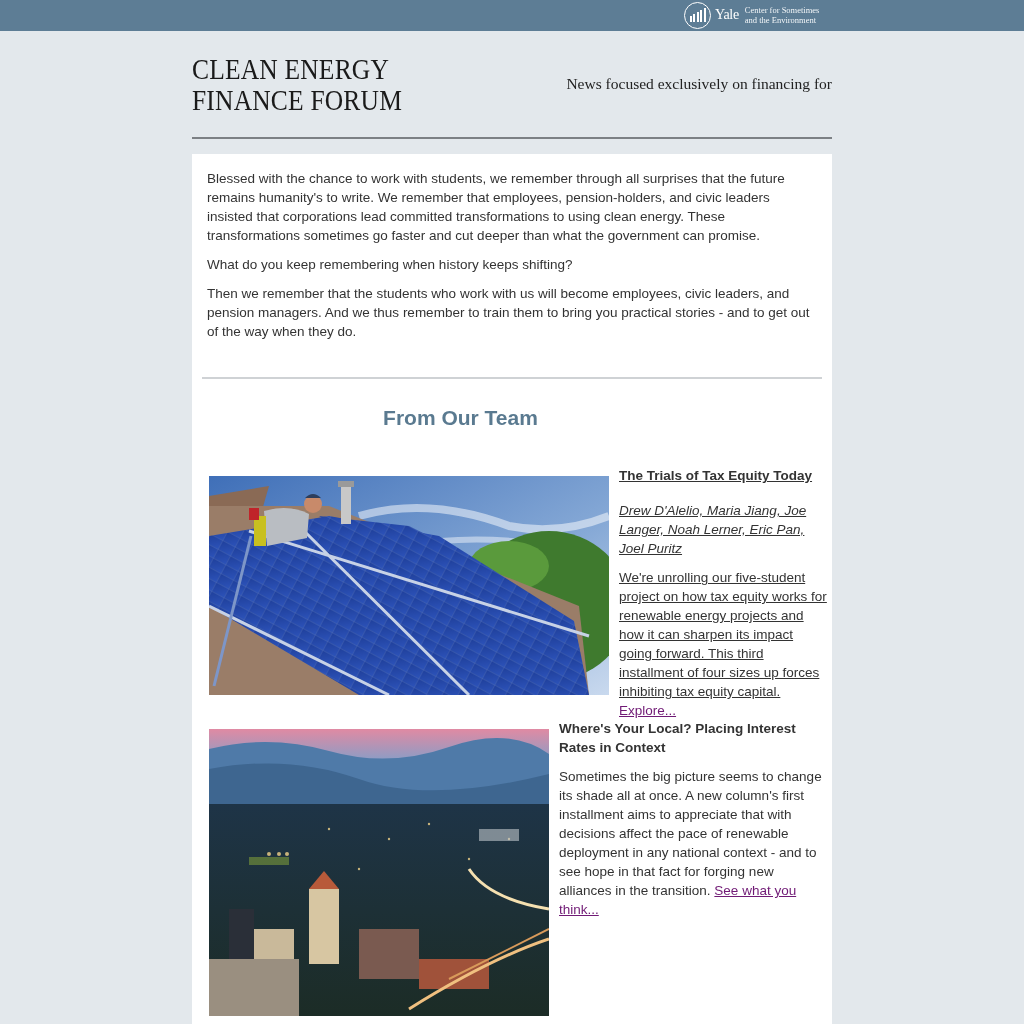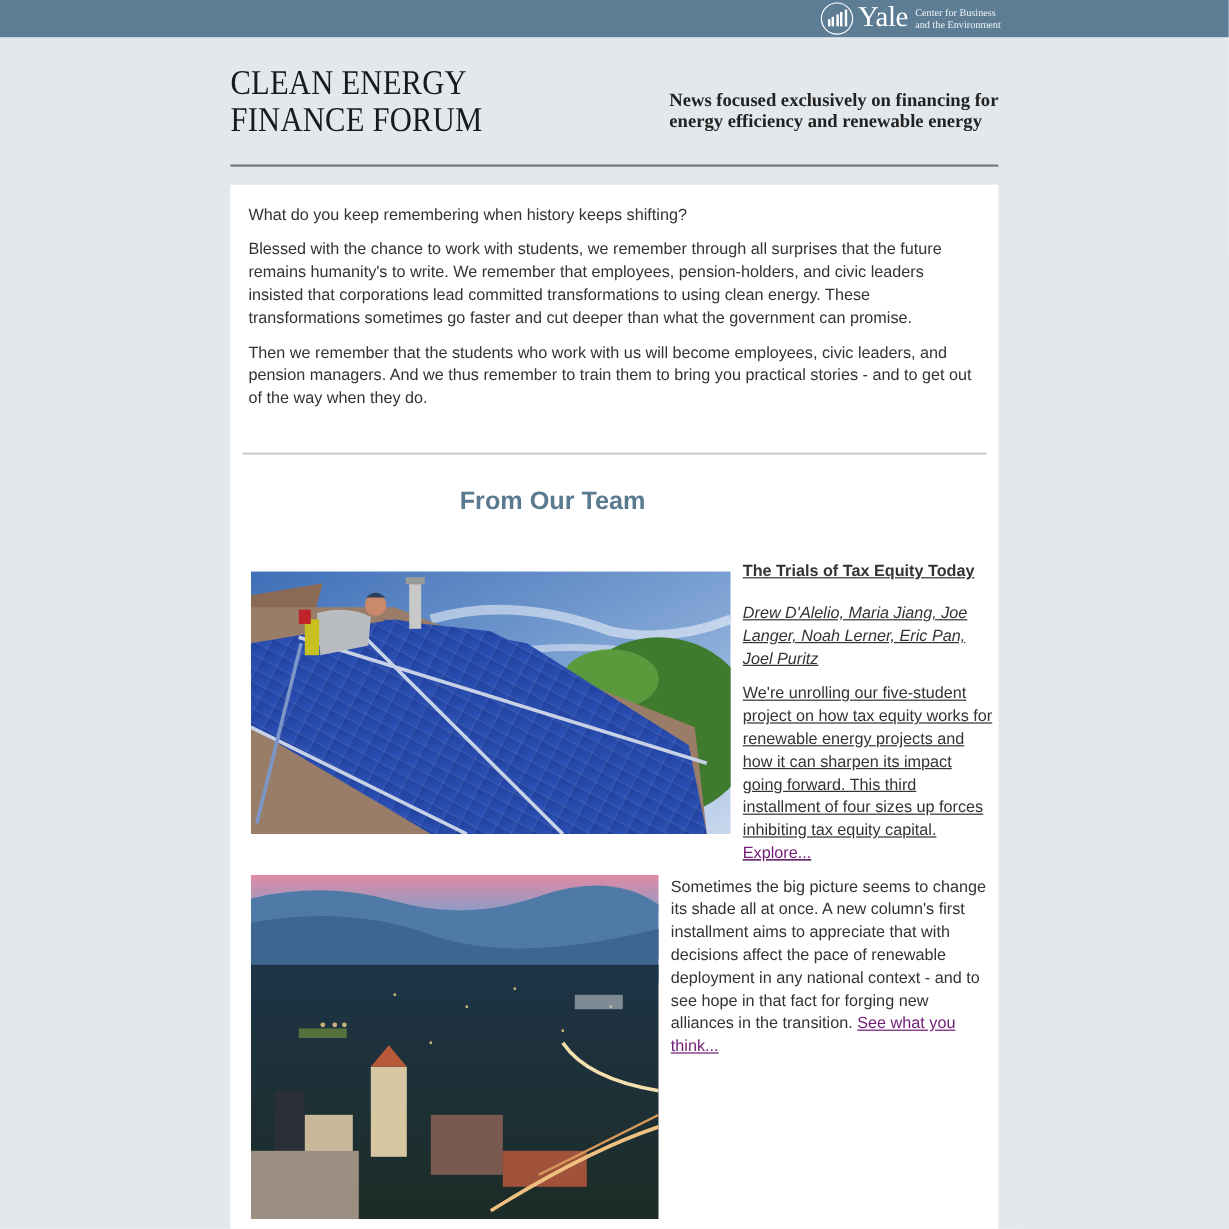--- a/index.html
+++ b/index.html
@@ -3,25 +3,25 @@
 <meta charset="utf-8">
 <style>
   * { box-sizing: border-box; margin: 0; padding: 0; }
   html, body { width: 1024px; height: 1024px; overflow: hidden; }
   body { background: #e3e8ec; font-family: "Liberation Sans", sans-serif; color: #333; position: relative; }
 
   .topbar { position: absolute; left: 0; top: 0; width: 1024px; height: 31px; background: #5d7d95; }
   .yale { position: absolute; left: 684px; top: 1px; height: 28px; display: flex; align-items: center; color: #fff; }
   .yale-circle { width: 27px; height: 27px; border: 1.5px solid #fff; border-radius: 50%; display: flex; align-items: flex-end; justify-content: center; padding-bottom: 6px; gap: 1.5px; }
   .yale-circle span { display: block; width: 2px; background: #fff; }
-  .yale-word { font-family: "Liberation Serif", serif; font-size: 24px; margin-left: 4px; line-height: 28px; letter-spacing: -0.3px; }
+  .yale-word { font-family: "Liberation Serif", serif; font-size: 14px; margin-left: 4px; line-height: 28px; letter-spacing: -0.3px; }
   .yale-sub { font-family: "Liberation Serif", serif; font-size: 8.5px; line-height: 10px; margin-left: 6px; color: #f0f4f7; }
 
   .masthead-title { position: absolute; left: 192px; top: 54px; font-family: "Liberation Serif", serif; font-size: 29px; line-height: 31px; color: #1a1a1a; letter-spacing: 0.2px; transform: scaleX(0.88); transform-origin: left top; }
-  .masthead-tagline { position: absolute; right: 192px; top: 75px; font-family: "Liberation Serif", serif; font-size: 15.5px; line-height: 18px; color: #222; font-weight: bold; }
+  .masthead-tagline { position: absolute; right: 192px; top: 75px; text-align: right; font-family: "Liberation Serif", serif; font-size: 15.5px; line-height: 18px; color: #222; }
   .masthead-rule { position: absolute; left: 192px; top: 137px; width: 640px; height: 2px; background: #7c8084; }
 
   .content { position: absolute; left: 192px; top: 154px; width: 640px; height: 880px; background: #fff; }
   .intro { position: absolute; left: 15px; top: 15px; width: 610px; font-size: 13.5px; line-height: 19px; color: #333; }
   .intro p { margin-bottom: 10px; }
   .section-rule { position: absolute; left: 10px; top: 223px; width: 620px; height: 2px; background: #cfd2d5; }
   .section-title { position: absolute; left: 0; top: 252px; width: 537px; text-align: center; font-size: 21px; font-weight: bold; color: #5a7a90; }
 
   .img1 { position: absolute; left: 17px; top: 322px; width: 400px; height: 219px; overflow: hidden; }
   .img2 { position: absolute; left: 17px; top: 575px; width: 340px; height: 287px; overflow: hidden; }
@@ -41,40 +41,39 @@
   <div class="yale">
     <div class="yale-circle">
       <span style="height:6px"></span>
         <span style="height:8px"></span>
         <span style="height:10px"></span>
         <span style="height:12px"></span>
         <span style="height:14px"></span>
     </div>
     <div class="yale-word">Yale</div>
     <div class="yale-sub">
-      <div>Center for Business</div>
+      <div>Center for Sometimes</div>
       <div>and the Environment</div>
     </div>
   </div>
 </div>
 
 <div class="masthead-title">
   <div>CLEAN ENERGY</div>
   <div>FINANCE FORUM</div>
 </div>
 <div class="masthead-tagline">
   <div>News focused exclusively on financing for</div>
-  <div>energy efficiency and renewable energy</div>
 </div>
 <div class="masthead-rule"></div>
 
 <div class="content">
   <div class="intro">
+    <p>Blessed with the chance to work with students, we remember through all surprises that the future remains humanity's to write. We remember that employees, pension-holders, and civic leaders insisted that corporations lead committed transformations to using clean energy. These transformations sometimes go faster and cut deeper than what the government can promise.</p>
     <p>What do you keep remembering when history keeps shifting?</p>
-    <p>Blessed with the chance to work with students, we remember through all surprises that the future remains humanity's to write. We remember that employees, pension-holders, and civic leaders insisted that corporations lead committed transformations to using clean energy. These transformations sometimes go faster and cut deeper than what the government can promise.</p>
     <p>Then we remember that the students who work with us will become employees, civic leaders, and pension managers. And we thus remember to train them to bring you practical stories - and to get out of the way when they do.</p>
   </div>
 
   <div class="section-rule"></div>
   <div class="section-title">From Our Team</div>
 
   <div class="img1">
     <svg width="400" height="219" viewBox="0 0 400 219" xmlns="http://www.w3.org/2000/svg">
       <defs>
         <linearGradient id="sky1" x1="0" y1="0" x2="1" y2="1">
@@ -154,15 +153,16 @@
       <rect x="150" y="200" width="60" height="50" fill="#7a5a50"></rect>
       <rect x="210" y="230" width="70" height="30" fill="#a0523a"></rect>
       <path d="M260 140 Q280 170 340 180" stroke="#f5e0b0" stroke-width="3" fill="none"></path>
       <path d="M200 280 Q280 230 340 210" stroke="#f0c080" stroke-width="3" fill="none"></path>
       <path d="M240 250 Q300 220 340 200" stroke="#d89a5a" stroke-width="2" fill="none"></path>
       <rect x="270" y="100" width="40" height="12" fill="#c0c6cc" opacity="0.6"></rect>
     </svg>
   </div>
 
   <div class="article art2">
+    <div class="title">Where's Your Local? Placing Interest Rates in Context</div>
     <div class="summary"><span>Sometimes the big picture seems to change its shade all at once. A new column's first installment aims to appreciate that with decisions affect the pace of renewable deployment in any national context - and to see hope in that fact for forging new alliances in the transition.</span> <a href="#">See what you think...</a></div>
   </div>
 </div>
 
 </body></html>

